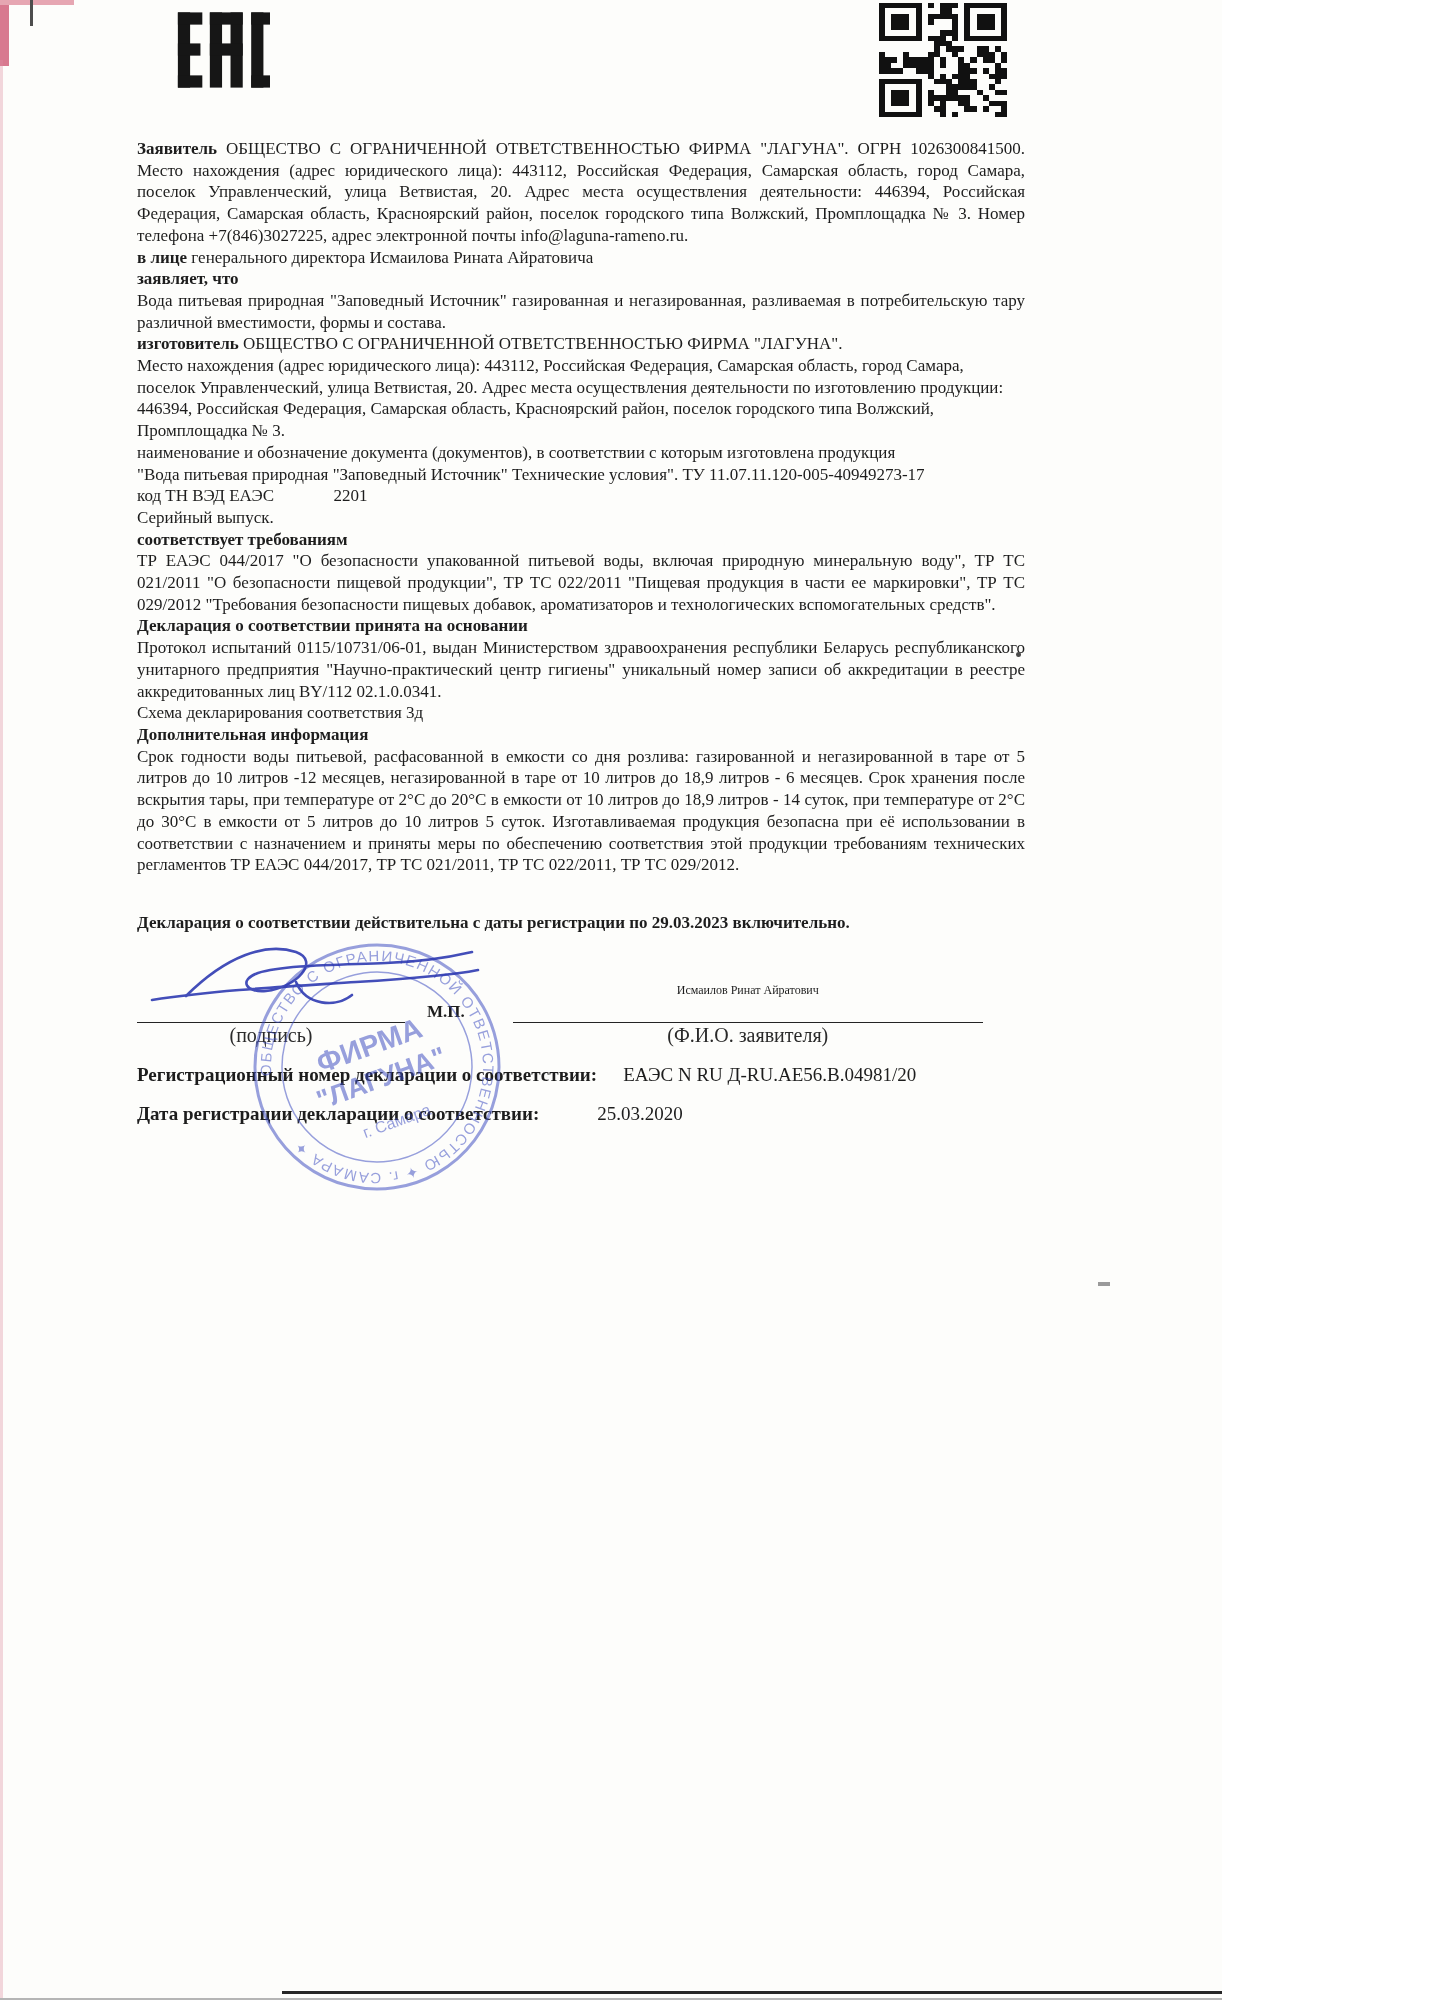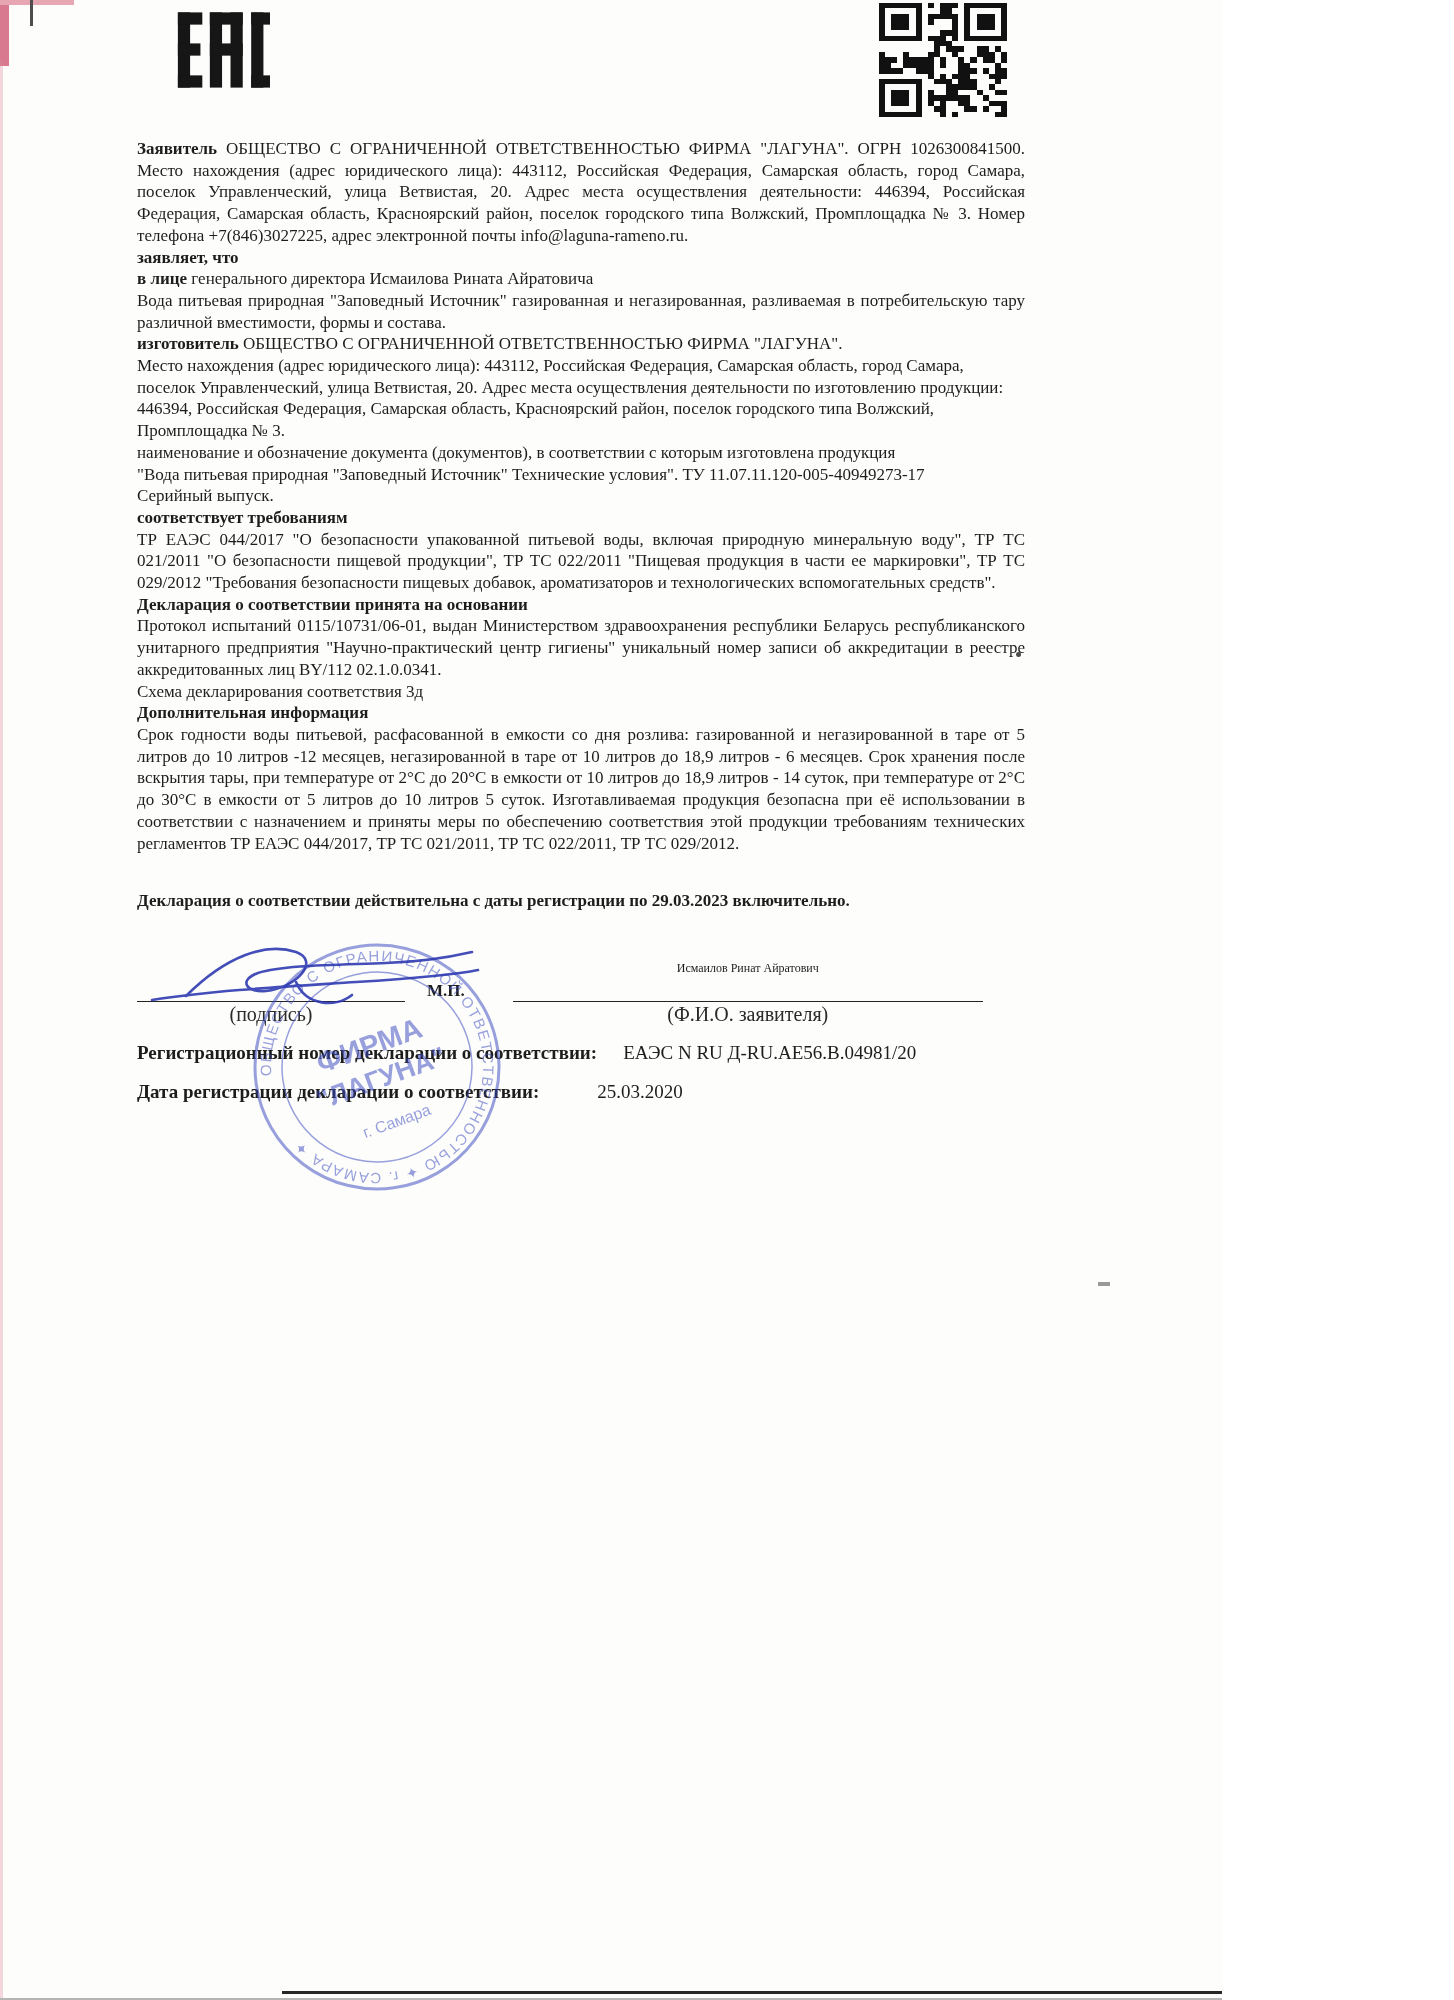--- a/index.html
+++ b/index.html
@@ -307,27 +307,28 @@
         <rect x="10" y="20" width="1" height="1"></rect>
         <rect x="12" y="20" width="1" height="1"></rect>
         <rect x="19" y="20" width="1" height="1"></rect>
         <rect x="20" y="20" width="1" height="1"></rect>
       </svg>
   </div>
 
   <div class="textcol">
     <div>
         <p class="para justify"><b>Заявитель</b> ОБЩЕСТВО С ОГРАНИЧЕННОЙ ОТВЕТСТВЕННОСТЬЮ ФИРМА "ЛАГУНА". ОГРН 1026300841500. Место нахождения (адрес юридического лица): 443112, Российская Федерация, Самарская область, город Самара, поселок Управленческий, улица Ветвистая, 20. Адрес места осуществления деятельности: 446394, Российская Федерация, Самарская область, Красноярский район, поселок городского типа Волжский, Промплощадка № 3. Номер телефона +7(846)3027225, адрес электронной почты info@laguna-rameno.ru.</p>
+        <p class="para"><b>в лице</b> генерального директора Исмаилова Рината Айратовича</p>
         <p class="para"><b>заявляет, что</b></p>
-        <p class="para"><b>в лице</b> генерального директора Исмаилова Рината Айратовича</p>
         <p class="para justify">Вода питьевая природная "Заповедный Источник" газированная и негазированная, разливаемая в потребительскую тару различной вместимости, формы и состава.</p>
         <p class="para"><b>изготовитель</b> ОБЩЕСТВО С ОГРАНИЧЕННОЙ ОТВЕТСТВЕННОСТЬЮ ФИРМА "ЛАГУНА".</p>
         <p class="para">Место нахождения (адрес юридического лица): 443112, Российская Федерация, Самарская область, город Самара, поселок Управленческий, улица Ветвистая, 20. Адрес места осуществления деятельности по изготовлению продукции: 446394, Российская Федерация, Самарская область, Красноярский район, поселок городского типа Волжский, Промплощадка № 3.</p>
         <p class="para">наименование и обозначение документа (документов), в соответствии с которым изготовлена продукция</p>
         <p class="para">"Вода питьевая природная "Заповедный Источник" Технические условия". ТУ 11.07.11.120-005-40949273-17</p>
+        <p class="para">код ТН ВЭД ЕАЭС&nbsp;&nbsp;&nbsp;&nbsp;&nbsp;&nbsp;&nbsp;&nbsp;&nbsp;&nbsp;&nbsp;&nbsp;&nbsp;&nbsp;2201</p>
         <p class="para">Серийный выпуск.</p>
         <p class="para"><b>соответствует требованиям</b></p>
         <p class="para justify">ТР ЕАЭС 044/2017 "О безопасности упакованной питьевой воды, включая природную минеральную воду", ТР ТС 021/2011 "О безопасности пищевой продукции", ТР ТС 022/2011 "Пищевая продукция в части ее маркировки", ТР ТС 029/2012 "Требования безопасности пищевых добавок, ароматизаторов и технологических вспомогательных средств".</p>
         <p class="para"><b>Декларация о соответствии принята на основании</b></p>
         <p class="para justify">Протокол испытаний 0115/10731/06-01, выдан Министерством здравоохранения республики Беларусь республиканского унитарного предприятия "Научно-практический центр гигиены" уникальный номер записи об аккредитации в реестре аккредитованных лиц BY/112 02.1.0.0341.</p>
         <p class="para">Схема декларирования соответствия 3д</p>
         <p class="para"><b>Дополнительная информация</b></p>
         <p class="para justify">Срок годности воды питьевой, расфасованной в емкости со дня розлива: газированной и негазированной в таре от 5 литров до 10 литров -12 месяцев, негазированной в таре от 10 литров до 18,9 литров - 6 месяцев. Срок хранения после вскрытия тары, при температуре от 2°С до 20°С в емкости от 10 литров до 18,9 литров - 14 суток, при температуре от 2°С до 30°С в емкости от 5 литров до 10 литров 5 суток. Изготавливаемая продукция безопасна при её использовании в соответствии с назначением и приняты меры по обеспечению соответствия этой продукции требованиям технических регламентов ТР ЕАЭС 044/2017, ТР ТС 021/2011, ТР ТС 022/2011, ТР ТС 029/2012.</p>
         <p class="para bold" style="margin-top: 36px;">Декларация о соответствии действительна с даты регистрации по 29.03.2023 включительно.</p>
       </div>

